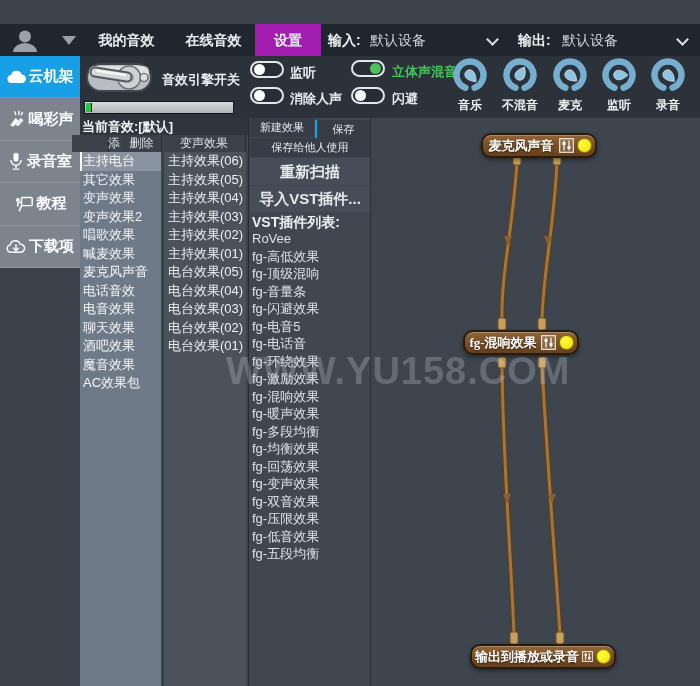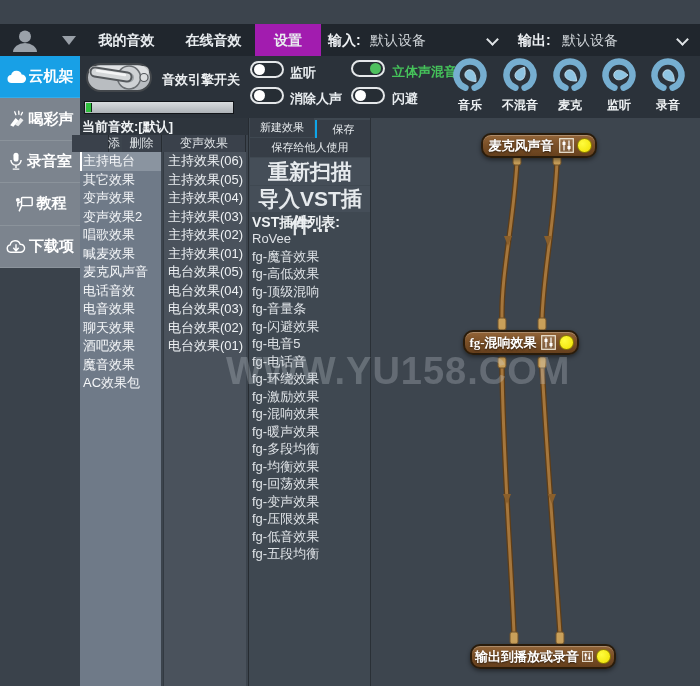--- a/index.html
+++ b/index.html
@@ -64,21 +64,21 @@
   .col1 .li.sel { background:#8a94a0; box-shadow:inset 2px 0 0 #ffffff; }
   .col2 { position:absolute; left:163px; top:152px; width:83px; height:534px; background:#4a525c; border-left:1px solid #333a42; }
   .col2 .li { height:18.5px; line-height:18.5px; font-size:13px; color:#eef1f4; padding-left:4px; white-space:nowrap; overflow:hidden; }
 
   
   .mid-panel { position:absolute; left:248px; top:118px; width:122px; height:568px; background:#3f4851; border-left:1px solid #262b31; }
   .m-btn { position:absolute; background:#363d46; color:#e6eaed; font-size:11px; text-align:center; }
   .mb-new  { left:1px; top:0; width:64px; height:19px; line-height:19px; }
   .mb-save { left:66px; top:2px; width:55px; height:19px; line-height:19px; border-left:2px solid #0ea5e9; }
   .mb-share{ left:1px; top:20px; width:120px; height:19px; line-height:19px; }
-  .mb-big  { background:#454e58; font-size:21px; font-weight:bold; }
+  .mb-big  { background:#454e58; font-size:15px; font-weight:bold; }
   .mb-rescan { left:1px; top:40px; width:120px; height:27px; line-height:27px; }
   .mb-import { left:1px; top:68px; width:120px; height:26px; line-height:26px; }
   .vst-label { position:absolute; left:3px; top:96px; font-size:14px; font-weight:bold; color:#eef1f3; }
   .vst-list { position:absolute; left:0; top:112px; width:122px; }
   .vst-list .li { height:17.5px; line-height:17.5px; font-size:13px; color:#dfe3e7; padding-left:3px; white-space:nowrap; overflow:hidden; }
 
   
   .graph { position:absolute; left:370px; top:118px; width:330px; height:568px; background:#3d454e; border-left:1px solid #2a3036; }
   .graph svg.cables { position:absolute; left:0; top:0; }
   .node { position:absolute; height:25px; border:2px solid #2a1c0b; border-radius:10px;
@@ -281,35 +281,35 @@
 
   <div class="mid-panel">
     <div class="m-btn mb-new">新建效果</div>
     <div class="m-btn mb-save">保存</div>
     <div class="m-btn mb-share">保存给他人使用</div>
     <div class="m-btn mb-big mb-rescan">重新扫描</div>
     <div class="m-btn mb-big mb-import">导入VST插件...</div>
     <div class="vst-label">VST插件列表:</div>
     <div class="vst-list">
       <div class="li">RoVee</div>
-      <div class="li">fg-魔音效果</div>
       <div class="li">fg-高低效果</div>
       <div class="li">fg-顶级混响</div>
       <div class="li">fg-音量条</div>
       <div class="li">fg-闪避效果</div>
       <div class="li">fg-电音5</div>
       <div class="li">fg-电话音</div>
       <div class="li">fg-环绕效果</div>
       <div class="li">fg-激励效果</div>
       <div class="li">fg-混响效果</div>
       <div class="li">fg-暖声效果</div>
       <div class="li">fg-多段均衡</div>
       <div class="li">fg-均衡效果</div>
       <div class="li">fg-回荡效果</div>
       <div class="li">fg-变声效果</div>
+      <div class="li">fg-双音效果</div>
       <div class="li">fg-压限效果</div>
       <div class="li">fg-低音效果</div>
       <div class="li">fg-五段均衡</div>
     </div>
   </div>
 
   <div class="graph">
     <svg class="cables" width="330" height="568" viewBox="0 0 330 568">
       <g fill="none" stroke="#5e3d17" stroke-width="5.5">
         <path d="M146,44 C142,110 130,155 131,202"></path>

